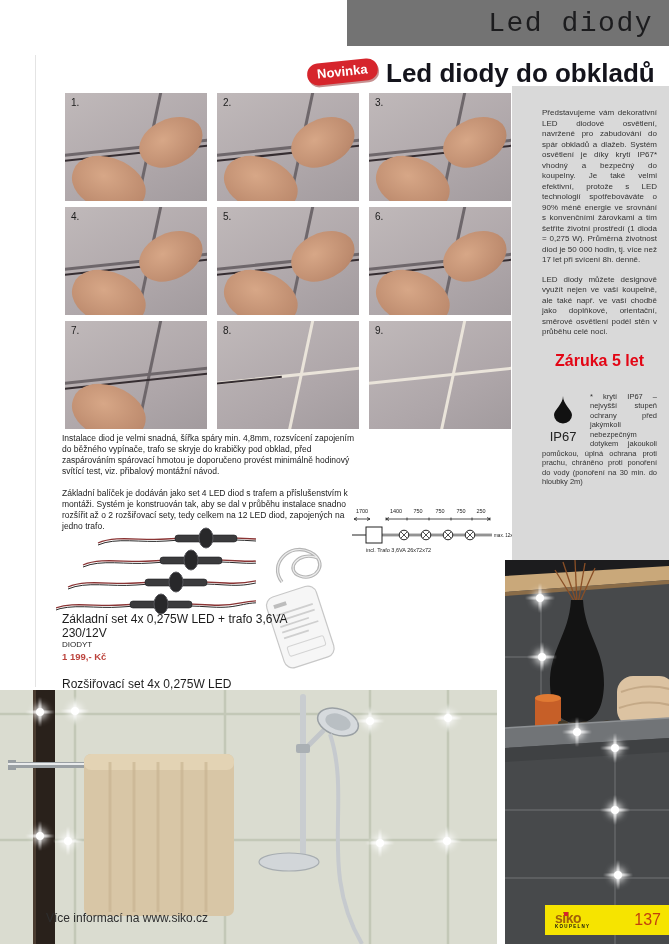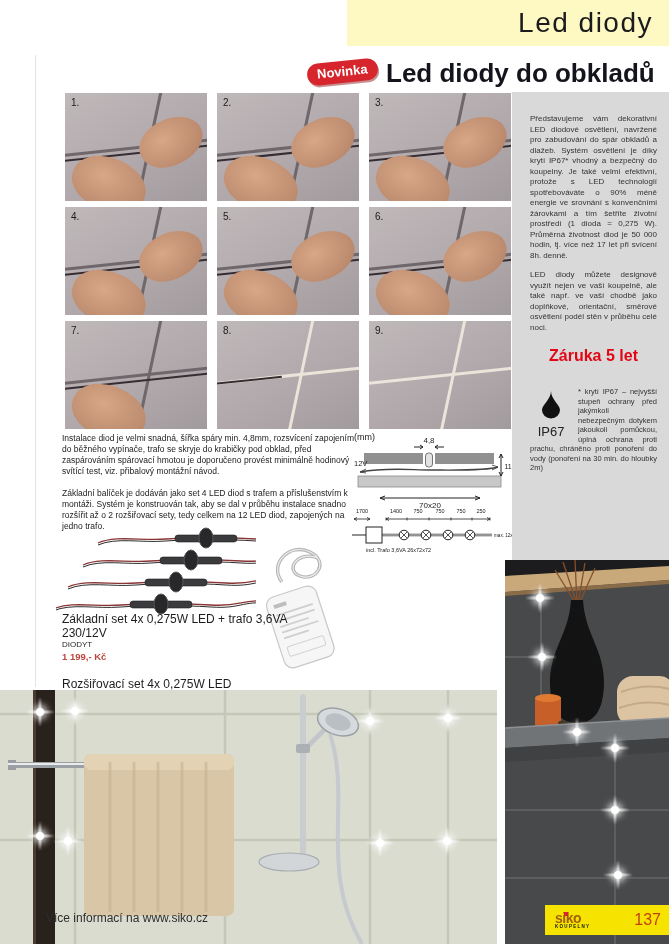--- a/index.html
+++ b/index.html
@@ -1,21 +1,21 @@
 <!DOCTYPE html>
 <html><head>
 <meta charset="utf-8">
 <style>
   html,body { margin:0; padding:0; background:#fff; }
   .page { position:relative; width:669px; height:944px; background:#fff; overflow:hidden;
           font-family:"Liberation Sans", sans-serif; }
 
   
-  .header-band { position:absolute; left:347px; top:0; width:322px; height:46px; background:#fef9c3;
-                 display:flex; align-items:center; justify-content:flex-end; padding-right:16px; box-sizing:border-box; }
+  .header-band { position:absolute; left:347px; top:0; width:322px; height:46px; background:#737373;
+                 display:flex; align-items:center; justify-content:flex-end; padding-right:16px; box-sizing:border-box;font-family:Liberation Mono, monospace; }
   .header-band .ht { font-size:28px; color:#1c1c1e; letter-spacing:1.5px; font-weight:400; }
   .left-rule { position:absolute; left:35px; top:55px; width:1px; height:632px; background:#e4e4e4; }
 
   
   .novinka { position:absolute; left:307px; top:61px; transform:rotate(-6deg); background:#d6252c; color:#fff;
              font-weight:bold; font-size:13px; padding:3px 10px 4px; border-radius:11px;
              box-shadow:1px 2px 0 rgba(130,10,10,.45); }
   .intro-title { position:absolute; left:386px; top:58px; margin:0; font-size:26px; font-weight:bold; color:#14141c; }
 
   
@@ -28,22 +28,22 @@
   .grout-h { position:absolute; left:-12%; top:49%; width:128%; height:3px; background:#6e676b; transform:rotate(-6deg); }
   .wire    { position:absolute; left:-12%; top:55%; width:128%; height:2px; background:#352d31; transform:rotate(-6deg); z-index:2; }
   .hand { position:absolute; z-index:3; border-radius:48% 55% 50% 52%;
           background:radial-gradient(ellipse at 40% 38%, #d7a787 0%, #bd8b6e 70%, #a97a5e 100%); }
   .hand-l { width:76px; height:52px; left:4%; bottom:-8%; transform:rotate(18deg); }
   .hand-r { width:66px; height:46px; right:2%; top:24%; transform:rotate(-28deg); }
   .step-b .wire { width:58%; }
   .step-b .grout-v,.step-b .grout-h,.step-c .grout-v,.step-c .grout-h { background:#eae4da; }
 
   
-  .sidebar { position:absolute; left:512px; top:92px; width:157px; height:480px; background:#d9d9d9;
-             box-sizing:border-box; padding:22px 12px 0 18px; }
+  .sidebar { position:absolute; left:512px; top:86px; width:157px; height:480px; background:#d9d9d9;
+             box-sizing:border-box; padding:22px 12px 0 30px; }
   .sidebar p.sp { font-size:8px; line-height:10.5px; color:#333; text-align:justify; margin:0 0 9px; }
   .warranty { margin-top:14px; text-align:center; color:#e30615; font-weight:bold; font-size:16px; }
   .footwrap { margin-top:22px; }
   .ipbox { float:left; width:42px; margin:4px 6px 2px 0; text-align:center; }
   .ipbox .iplabel { display:block; font-size:13px; color:#222; margin-top:1px; }
   .footnote { font-size:7.5px; line-height:9.5px; color:#333; text-align:justify; margin:0; }
 
   
   .bodytext { position:absolute; left:62px; top:433px; width:292px; }
   .bodytext p { font-size:8.5px; line-height:11px; color:#222; margin:0 0 11px; }
@@ -183,38 +183,20 @@
       </div>
       <p class="footnote">* krytí IP67 – nejvyšší stupeň ochrany před jakýmkoli nebezpečným dotykem jakoukoli pomůckou, úplná ochrana proti prachu, chráněno proti ponoření do vody (ponoření na 30 min. do hloubky 2m)</p>
     </div>
   </aside>
 
   <div class="bodytext">
     <p>Instalace diod je velmi snadná, šířka spáry min. 4,8mm, rozsvícení zapojením do běžného vypínače, trafo se skryje do krabičky pod obklad, před zaspárováním spárovací hmotou je doporučeno provést minimálně hodinový svítící test, viz. přibalový montážní návod.</p>
     <p>Základní balíček je dodáván jako set 4 LED diod s trafem a příslušenstvím k montáži. Systém je konstruován tak, aby se dal v průběhu instalace snadno rozšířit až o 2 rozšiřovací sety, tedy celkem na 12 LED diod, zapojených na jedno trafo.</p>
   </div>
 
-  <div class="techdiagram">
-    <svg width="160" height="80" viewBox="0 0 160 80">
-      <text x="2" y="10" font-size="9" fill="#222">(mm)</text>
-      <text x="77" y="13" font-size="8" text-anchor="middle" fill="#222">4,8</text>
-      <path d="M62 17 h9 M71 17 l-3 -2 m3 2 l-3 2 M92 17 h-9 M83 17 l3 -2 m-3 2 l3 2" stroke="#222" fill="none" stroke-width="1"></path>
-      <rect x="12" y="23" width="59" height="11" fill="#909090"></rect>
-      <rect x="83" y="23" width="59" height="11" fill="#909090"></rect>
-      <rect x="73.5" y="23" width="7" height="14" rx="3" fill="#e3e3e3" stroke="#555" stroke-width="0.8"></rect>
-      <path d="M8 42 C 35 37, 60 40, 77 40 C 100 40, 135 41, 146 37" stroke="#444" stroke-width="1.4" fill="none"></path>
-      <path d="M8 42 l6 -3 m-6 3 l6 1 M146 37 l-6 -2 m6 2 l-6 3" stroke="#444" stroke-width="0.9" fill="none"></path>
-      <text x="2" y="36" font-size="7.5" fill="#222">12V</text>
-      <rect x="6" y="46" width="143" height="11" fill="#c8c8c8" stroke="#8a8a8a" stroke-width="0.8"></rect>
-      <path d="M149 24 v22 M149 24 l-2 4 m2 -4 l2 4 M149 46 l-2 -4 m2 4 l2 -4" stroke="#222" stroke-width="1" fill="none"></path>
-      <text x="152.5" y="39" font-size="7" fill="#222">11</text>
-      <path d="M28 68 h100 M28 68 l5 -2 m-5 2 l5 2 M128 68 l-5 -2 m5 2 l-5 2" stroke="#222" stroke-width="1" fill="none"></path>
-      <text x="78" y="78" font-size="8" text-anchor="middle" fill="#222">70x20</text>
-    </svg>
-  </div>
 
   <div class="wirediagram">
     <svg width="160" height="48" viewBox="0 0 160 48">
       <g fill="#222" font-size="5.5" text-anchor="middle">
         <text x="10" y="6">1700</text>
         <text x="44" y="6">1400</text>
         <text x="66" y="6">750</text>
         <text x="88" y="6">750</text>
         <text x="109" y="6">750</text>
         <text x="129" y="6">250</text>

